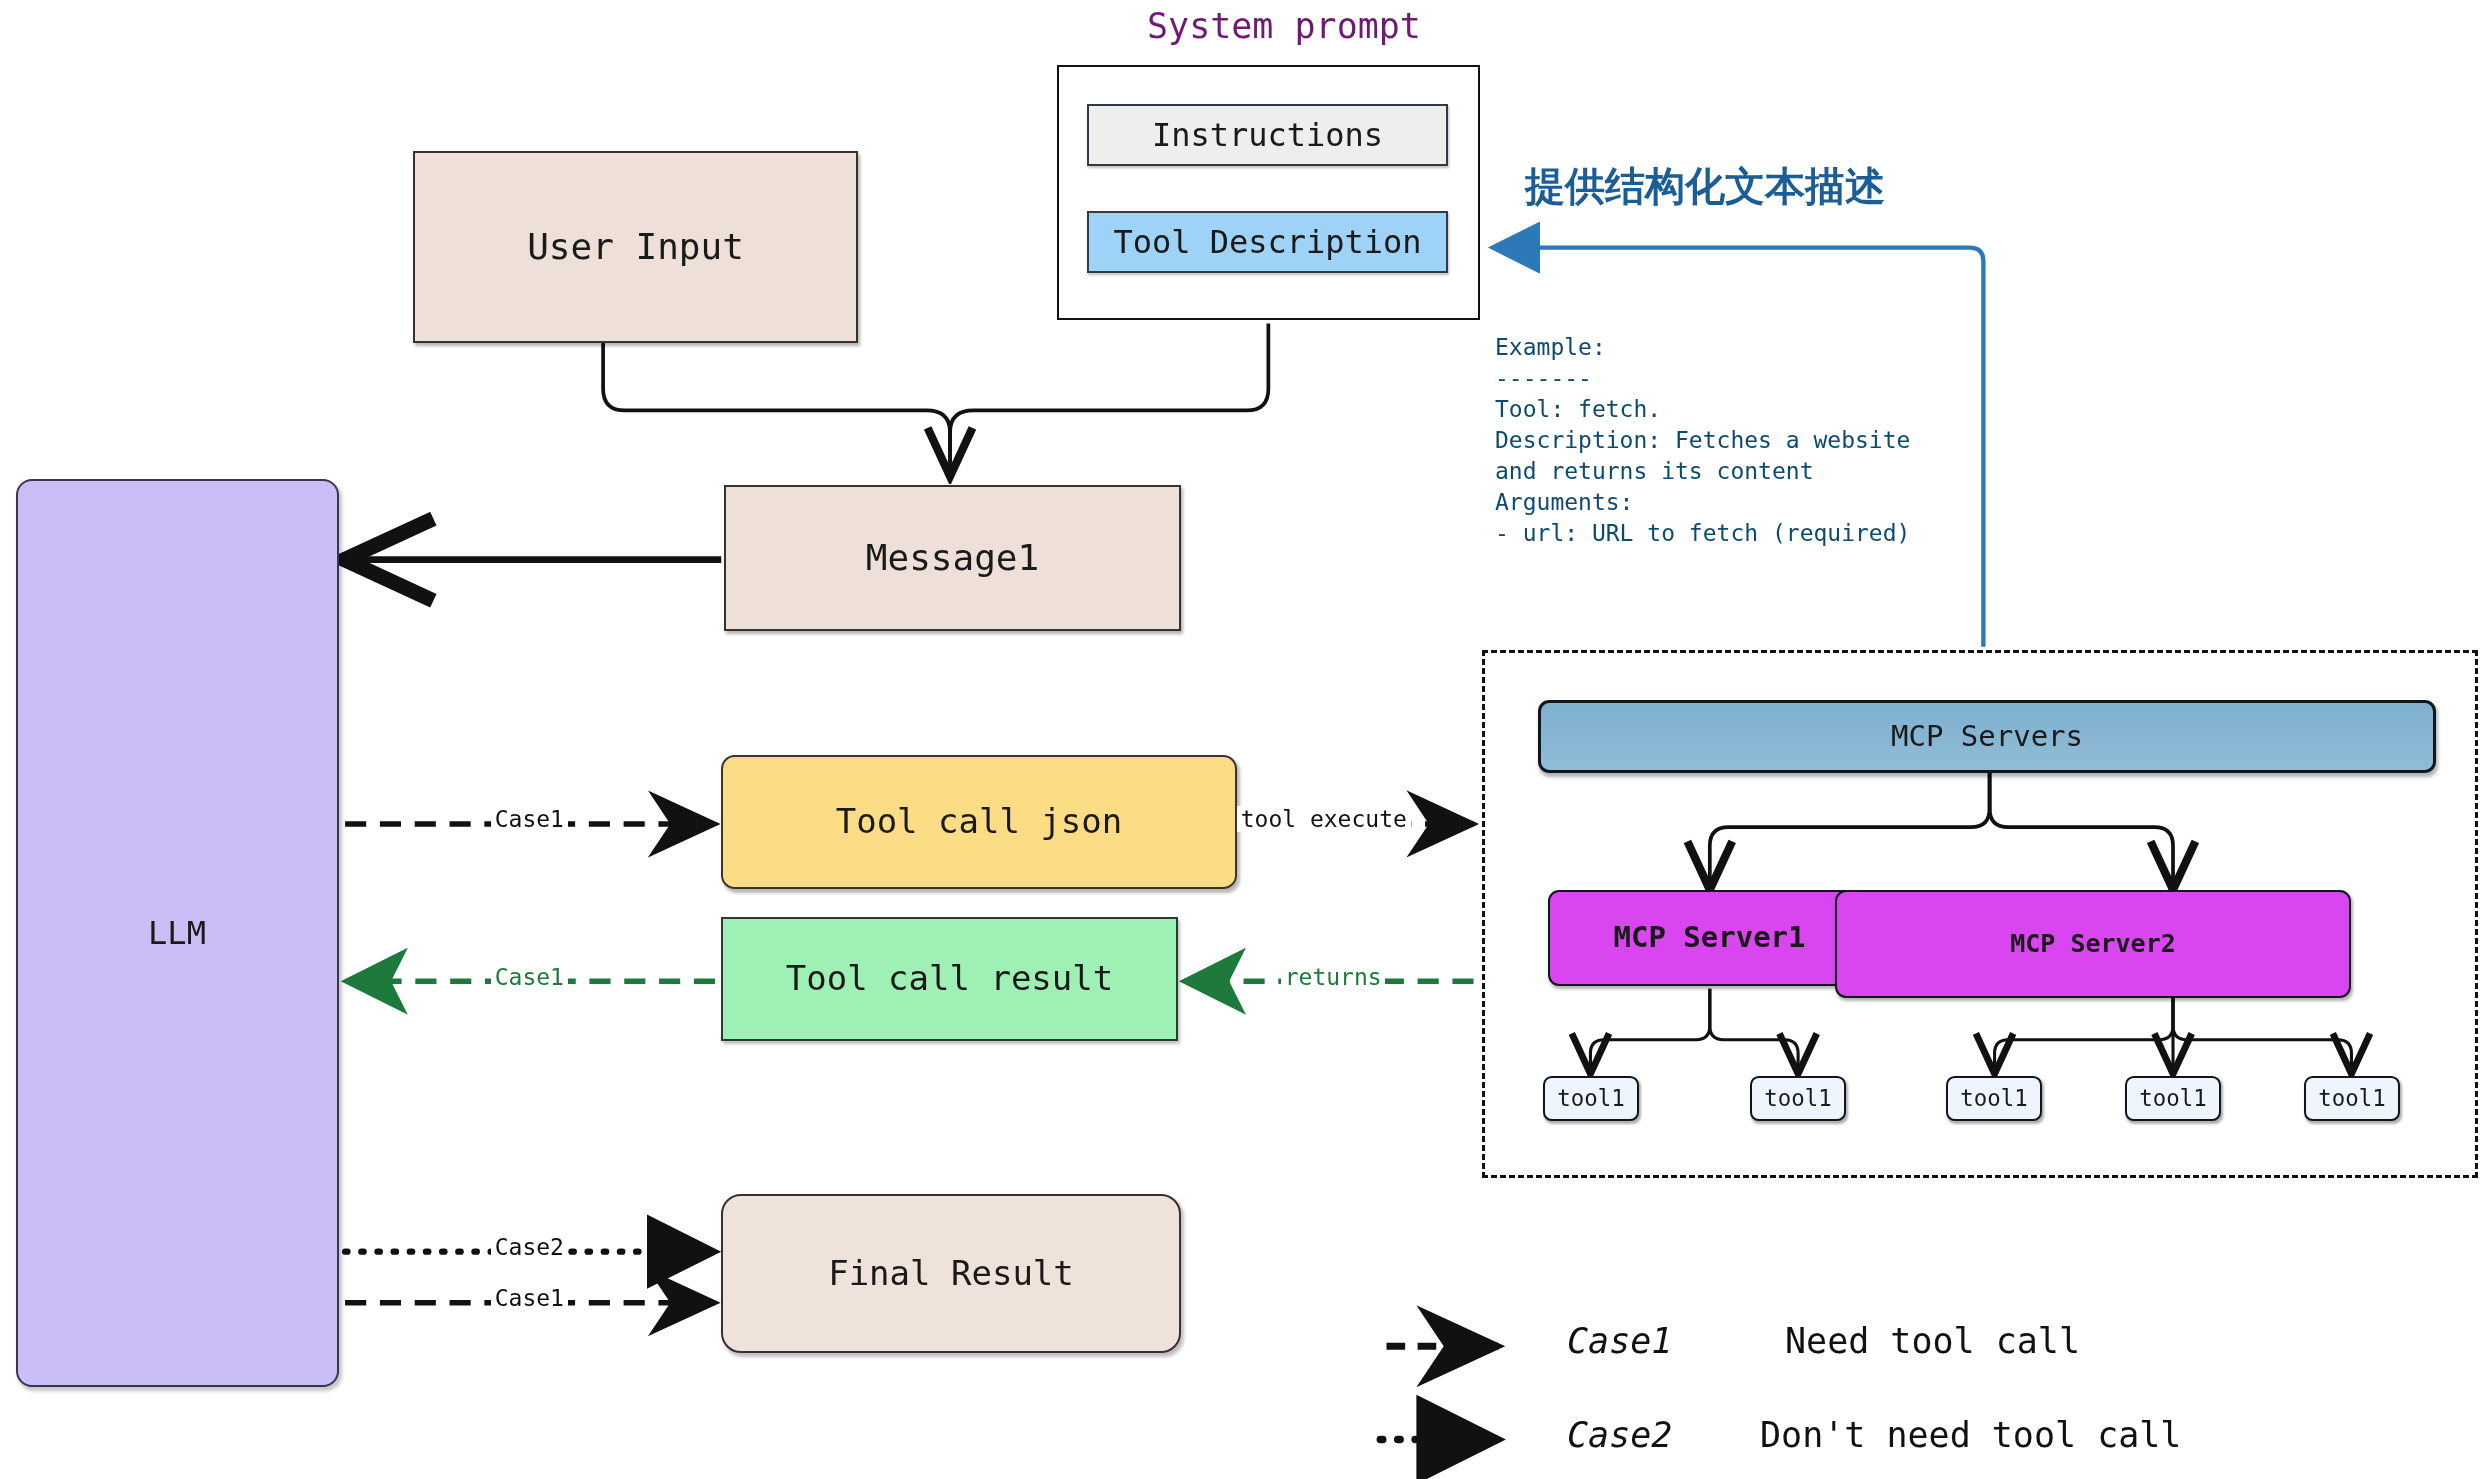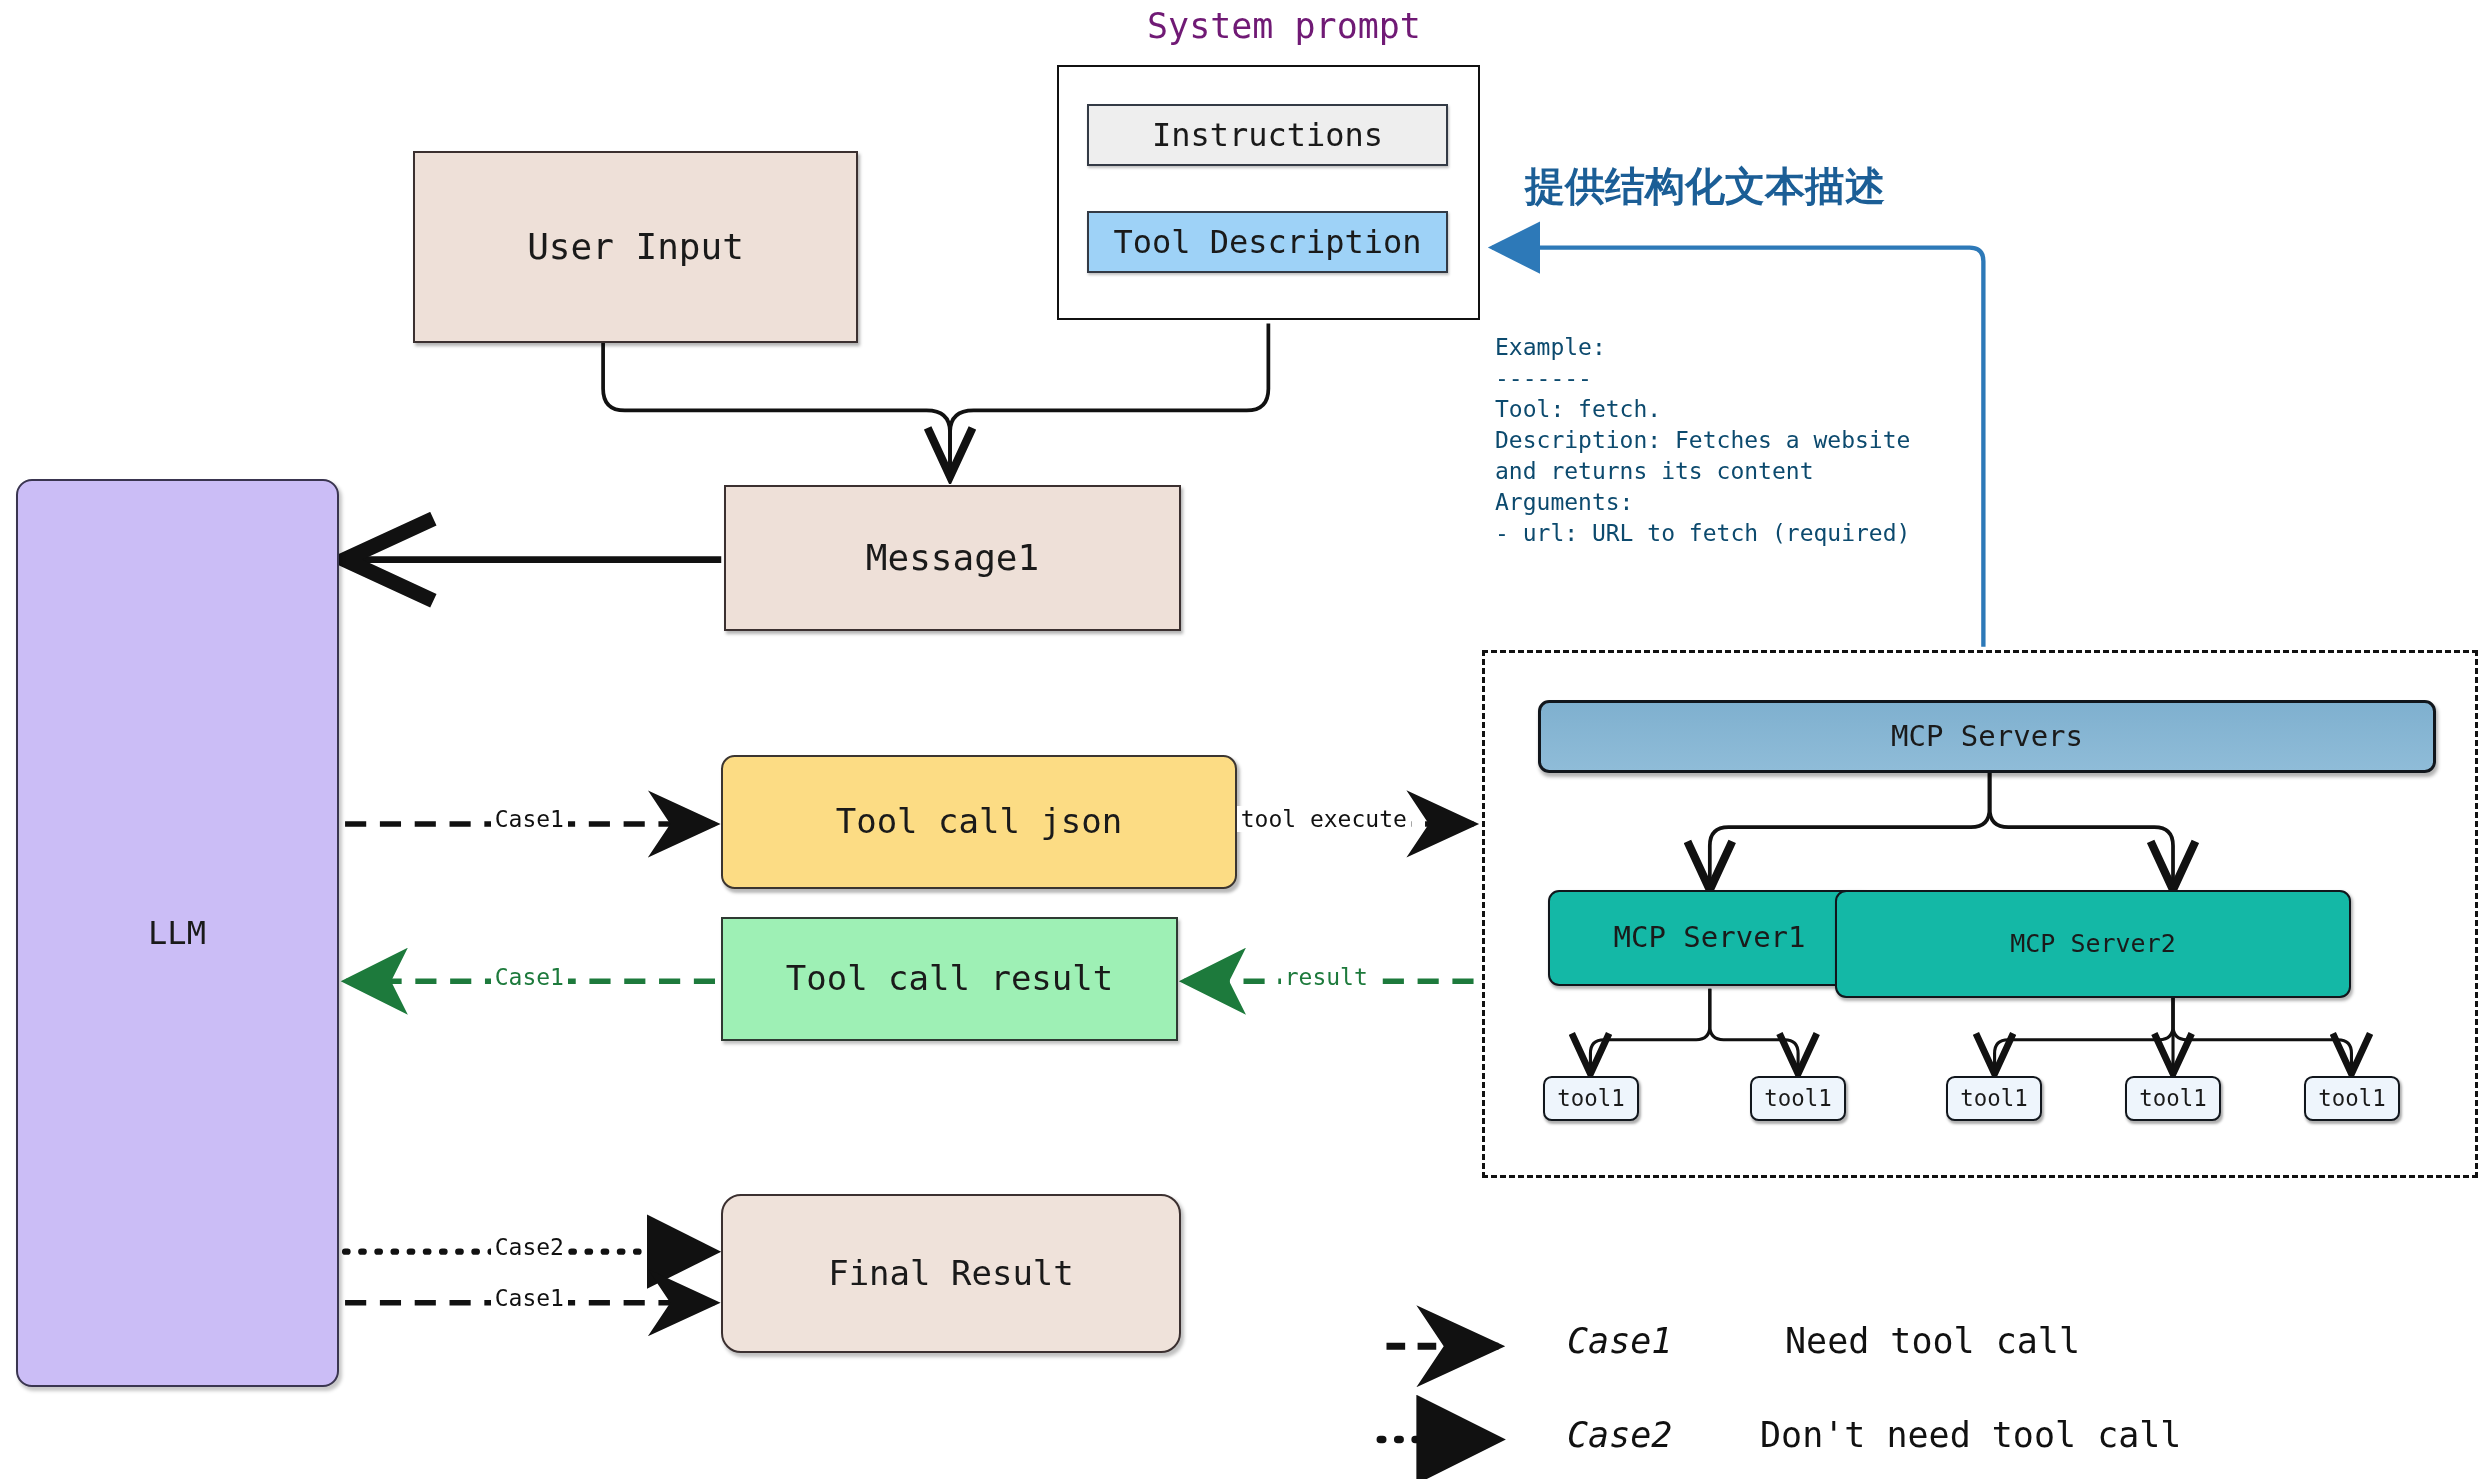--- a/index.html
+++ b/index.html
@@ -77,24 +77,25 @@
     border-radius: 20px;
     box-shadow: 2.5px 3.1px 3.7px rgba(0,0,0,0.25);
   }
   .servers-head {
     background: linear-gradient(180deg,#7fb0cf 0%, #8fbcd8 100%);
     border: 3.1px solid #11161c;
     border-radius: 11.2px;
     box-shadow: 1.9px 3.1px 3.7px rgba(0,0,0,0.30);
   }
   .server-node {
-    background: #14b8a6;
+    background: #d946ef;
     border: 2.5px solid #11161c;
     border-radius: 11.2px;
     box-shadow: 1.9px 2.5px 3.1px rgba(0,0,0,0.30);
+    font-weight: bold;
   }
   .tool-node {
     background: #eef5fc;
     border: 2.5px solid #11161c;
     border-radius: 8.7px;
     box-shadow: 1.9px 2.5px 2.5px rgba(0,0,0,0.32);
   }
   .dashed-group {
     position: absolute;
     box-sizing: border-box;
@@ -223,21 +224,21 @@
 
   <div class="node greenbox" style="left:721px; top:917px; width:457px; height:124px; font-size:34px;">Tool call result</div>
 
   <div class="node finalbox" style="left:721px; top:1194px; width:460px; height:159px; font-size:34px;">Final Result</div>
 
   <div class="edge-label black" style="left:491px; top:806px; font-size:23px;">Case1</div>
   <div class="edge-label green" style="left:491px; top:964px; font-size:23px;">Case1</div>
   <div class="edge-label black" style="left:491px; top:1234px; font-size:23px;">Case2</div>
   <div class="edge-label black" style="left:491px; top:1285px; font-size:23px;">Case1</div>
   <div class="edge-label black" style="left:1237px; top:806px; font-size:23px;">tool execute</div>
-  <div class="edge-label green" style="left:1281px; top:964px; font-size:23px;">result</div>
+  <div class="edge-label green" style="left:1281px; top:964px; font-size:23px;">returns</div>
 
   <div class="dashed-group" style="left:1482px; top:650px; width:996px; height:528px;"></div>
 
   <div class="node servers-head" style="left:1538px; top:700px; width:898px; height:73px; font-size:29px;">MCP Servers</div>
 
   <div class="node server-node" style="left:1548px; top:890px; width:323px; height:96px; font-size:29px;">MCP Server1</div>
 
   <div class="node server-node" style="left:1835px; top:890px; width:516px; height:108px; font-size:25px;">MCP Server2</div>
 
   <div class="node tool-node" style="left:1543px; top:1076px; width:96px; height:45px; font-size:22.4px;">tool1</div>

